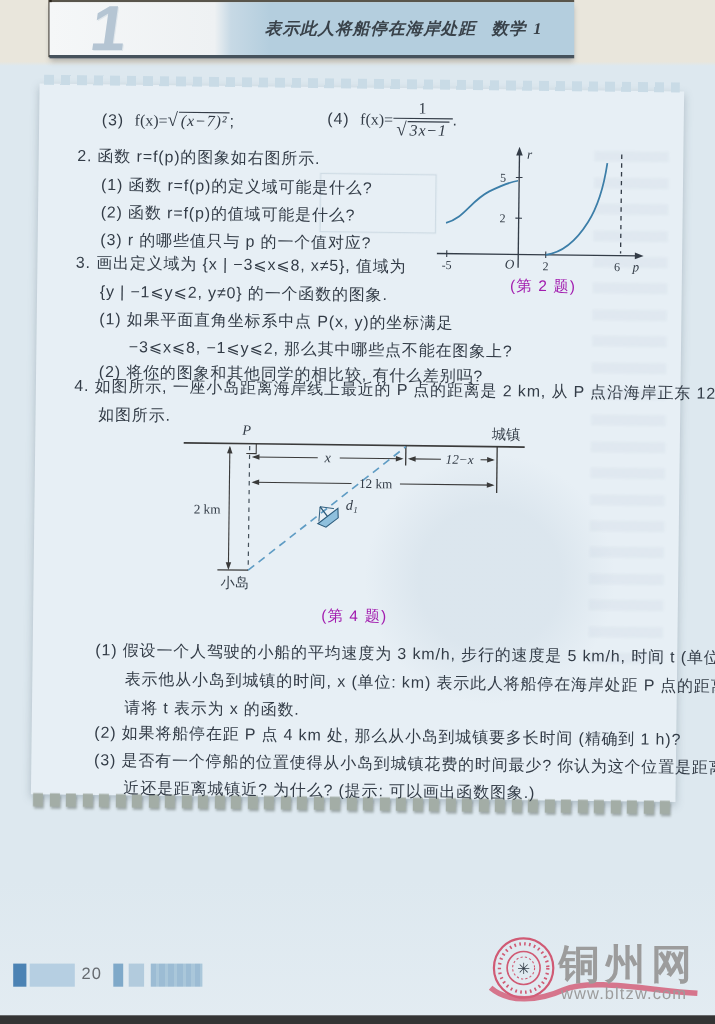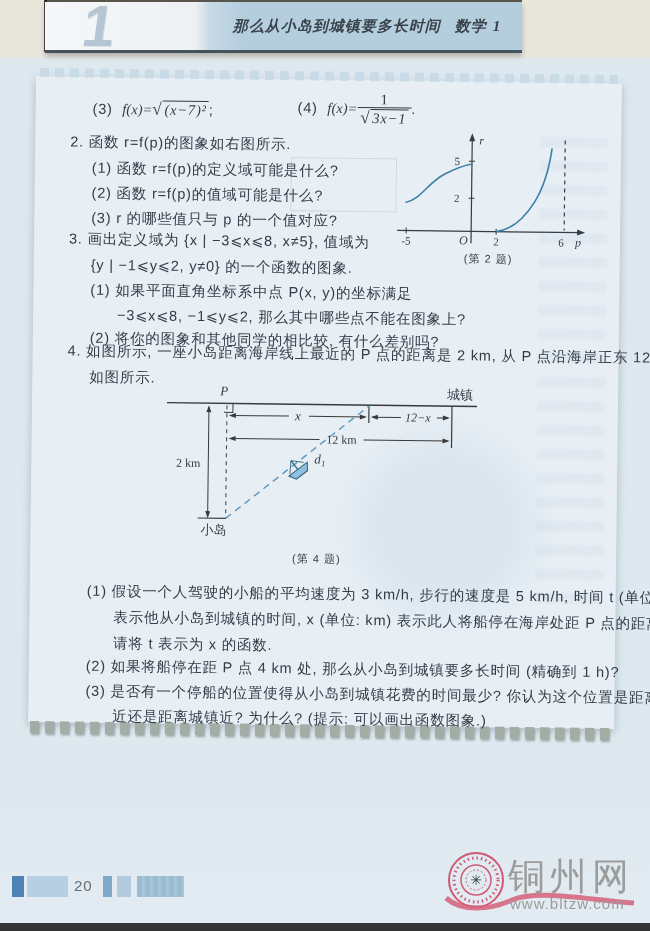--- a/index.html
+++ b/index.html
@@ -34,49 +34,49 @@
   
   .bleed-col{position:absolute;left:505px;top:55px;width:68px;height:470px;opacity:.5;
         background:repeating-linear-gradient(180deg,rgba(96,125,152,.10) 0 10px,rgba(0,0,0,0) 10px 24px);
         filter:blur(1px);}
   .bleed-box{position:absolute;left:256px;top:78px;width:104px;height:52px;
         border:1px solid rgba(110,135,160,.22);filter:blur(.5px);}
   .bleed-round{position:absolute;left:300px;top:330px;width:230px;height:230px;border-radius:50%;
         background:radial-gradient(circle,rgba(150,175,195,.14) 0 40%,rgba(0,0,0,0) 70%);}
   
   .t{position:absolute;font-size:14.5px;letter-spacing:.8px;white-space:nowrap;color:#333c47;}
-  .math{font-family:"Liberation Serif",serif;font-style:italic;letter-spacing:0;}
+  .math{font-family:"Liberation Serif",serif;letter-spacing:0;}
   .sqrt-sign{font-family:"Liberation Serif",serif;font-style:normal;font-size:17px;}
   .rad{border-top:1.3px solid #333c47;padding:0 2px;font-family:"Liberation Serif",serif;font-style:italic;}
   .frac{display:inline-flex;flex-direction:column;align-items:center;vertical-align:middle;line-height:1.05;}
   .frac .num{padding:0 4px;font-family:"Liberation Serif",serif;}
   .frac .den{border-top:1.3px solid #333c47;padding:1px 3px 0 3px;}
-  .caption{position:absolute;font-size:11px;letter-spacing:1px;color:#404040;}
+  .caption{position:absolute;font-size:14px;letter-spacing:1px;color:#a21caf;}
   
   .figsvg{position:absolute;}
   .figsvg text{font-family:"Liberation Serif",serif;fill:#333c47;}
   
   .pgrect{position:absolute;top:876px;height:21px;}
   .page-number{position:absolute;left:74px;top:877px;font-size:15px;color:#666b70;letter-spacing:1px;}
-  .wm-name{position:absolute;left:508px;top:852px;font-size:37px;font-weight:normal;
+  .wm-name{position:absolute;left:508px;top:852px;font-size:37px;font-weight:bold;
         font-family:"Liberation Serif",serif;color:#9c9c9c;letter-spacing:5px;}
   .wm-url{position:absolute;left:510px;top:895px;font-size:15px;color:#9c9c9c;letter-spacing:1px;}
   .bottom-strip{position:absolute;left:0;bottom:0;width:650px;height:8px;background:#343434;}
 </style>
 </head>
 <body>
 
 <div class="page">
 
   <div class="edge-top"></div>
   <div class="edge-left"></div>
   <div class="chapter-header">
     <div class="big-num">1</div>
     <div class="header-title">
-      <span>那么从小岛到城镇要多长时间</span><span class="subj">数学</span><span class="vol">1</span>
+      <span>表示此人将船停在海岸处距</span><span class="subj">数学</span><span class="vol">1</span>
     </div>
   </div>
 
   <div class="notepad">
     <div class="perf-top"></div>
     <div class="perf-bottom"></div>
     <div class="bleed-col"></div>
     <div class="bleed-box"></div>
     <div class="bleed-round"></div>
 

